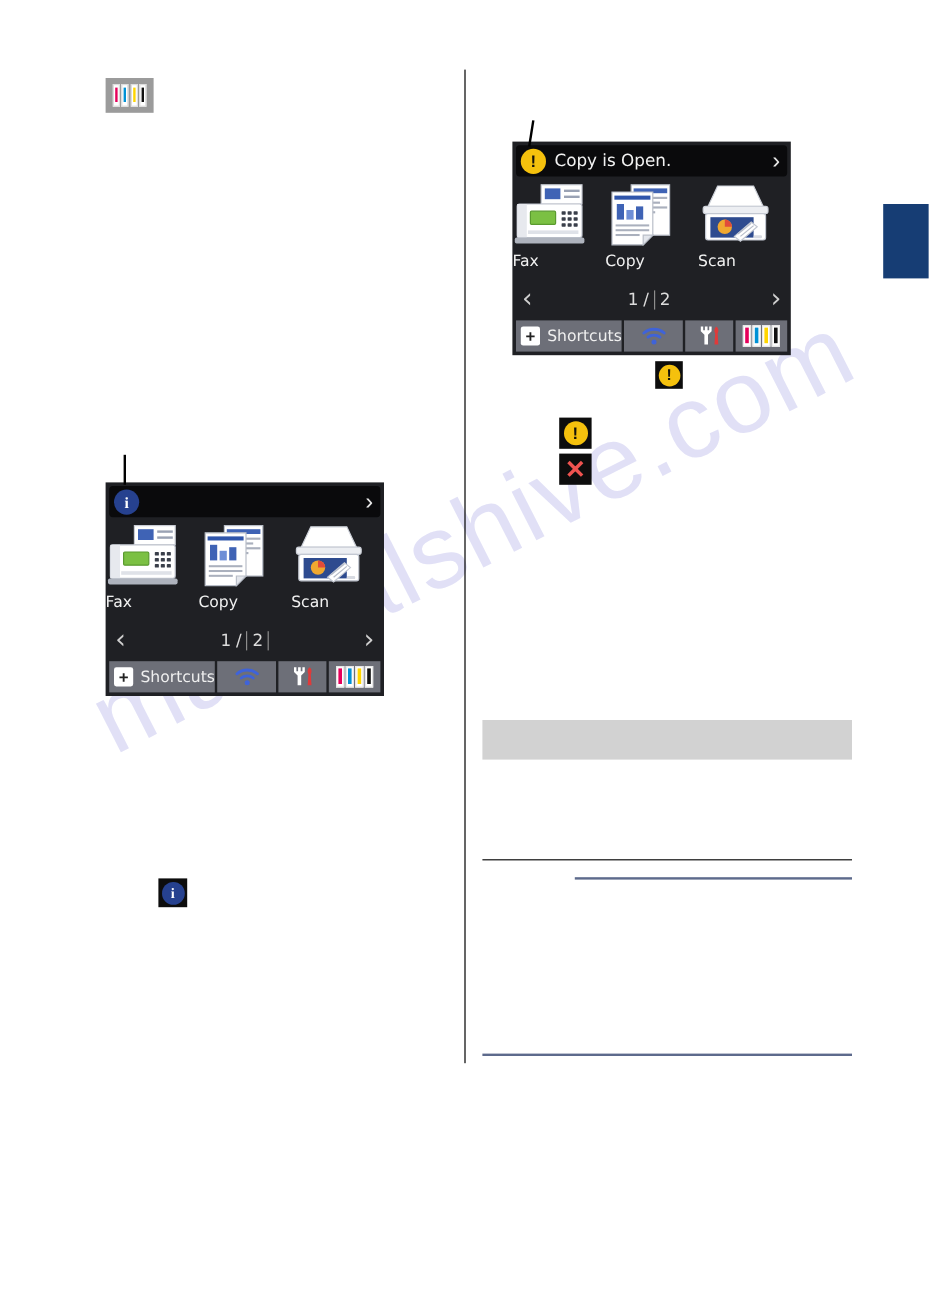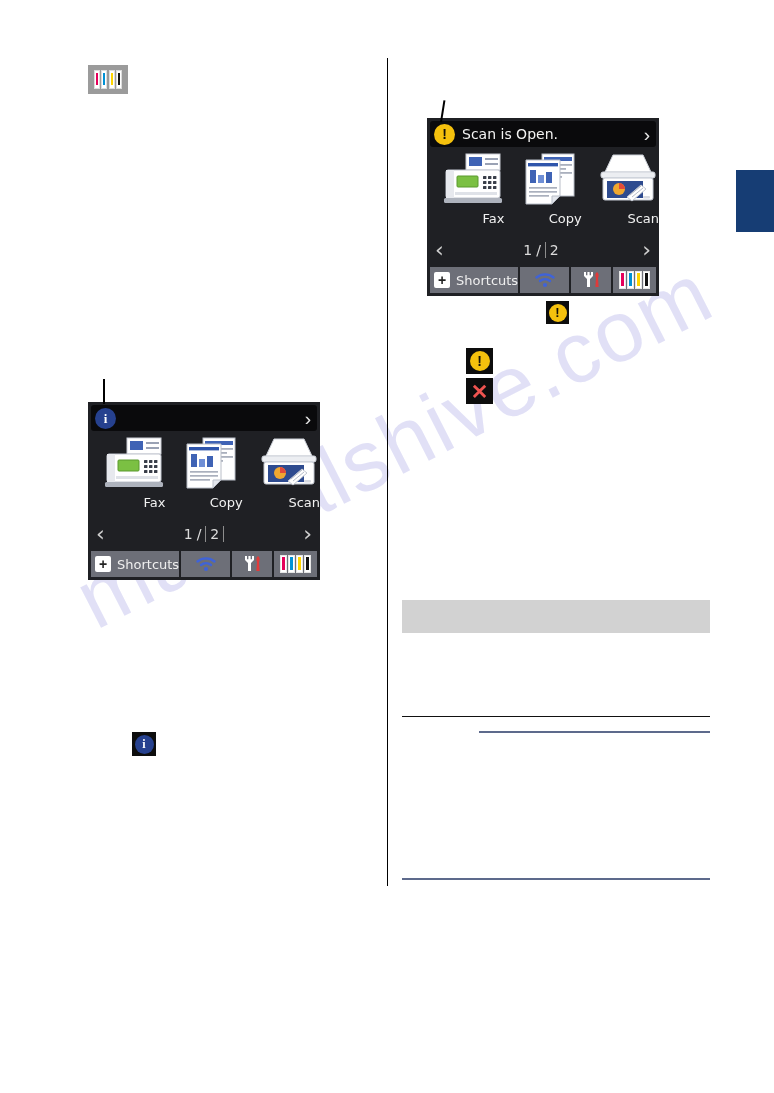--- a/index.html
+++ b/index.html
@@ -73,21 +73,21 @@
   }
   .lcd-status .badge { flex:0 0 auto; }
   .lcd-status .msg {
     flex:1 1 auto; color:#f2f2f2; font-size:14px;
     font-family:"DejaVu Sans", sans-serif; white-space:nowrap;
     overflow:hidden; text-overflow:clip;
   }
   .lcd-status .chev { flex:0 0 auto; color:#e8e8e8; font-size:19px; line-height:1; padding-right:2px; }
 
   .apps { position:absolute; left:0; right:0; display:flex; }
-  .app { flex:1; display:flex; flex-direction:column; align-items:flex-end; }
+  .app { flex:1; display:flex; flex-direction:column; align-items:flex-start; }
   .app-label {
     color:#f1f1f1; font-family:"DejaVu Sans", sans-serif; margin-top:3px;
   }
 
   .pager {
     position:absolute; left:3px; right:3px; display:flex;
     align-items:center; justify-content:space-between;
     color:#dcdcdc; font-family:"DejaVu Sans", sans-serif;
   }
   .pager .arr { color:#cfcfcf; }
@@ -264,21 +264,21 @@
     </div>
   </div>
 </div>
 
 <div class="leader" style="left:440px; top:100px; width:1.6px; height:22px; transform:rotate(9deg); transform-origin:bottom;"></div>
 
 <div class="lcd" id="lcd-right" style="left:427px; top:118px; width:232px; height:178px;">
 
   <div class="lcd-status">
     <span class="badge circ" style="width:21px;height:21px;background:#f5c10d;color:#14120a;font-size:14px;font-family:'Liberation Sans',sans-serif;">!</span>
-    <span class="msg">Scan is Open.</span>
+    <span class="msg">Copy is Open.</span>
     <span class="chev">›</span>
   </div>
 
   <div class="apps" style="top:34px;">
     <div class="app">
       <svg width="62" height="56" viewBox="0 0 62 56">
         <rect x="24" y="2" width="34" height="16" fill="#fff" stroke="#c9ccd4"></rect>
         <rect x="27" y="5" width="13" height="9" fill="#3f63b5"></rect>
         <rect x="43" y="6" width="13" height="2" fill="#9aa2b4"></rect>
         <rect x="43" y="11" width="13" height="2" fill="#9aa2b4"></rect>

